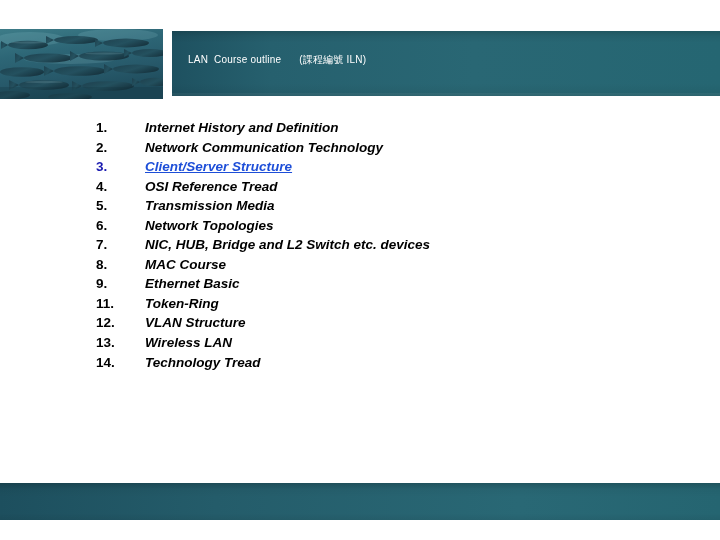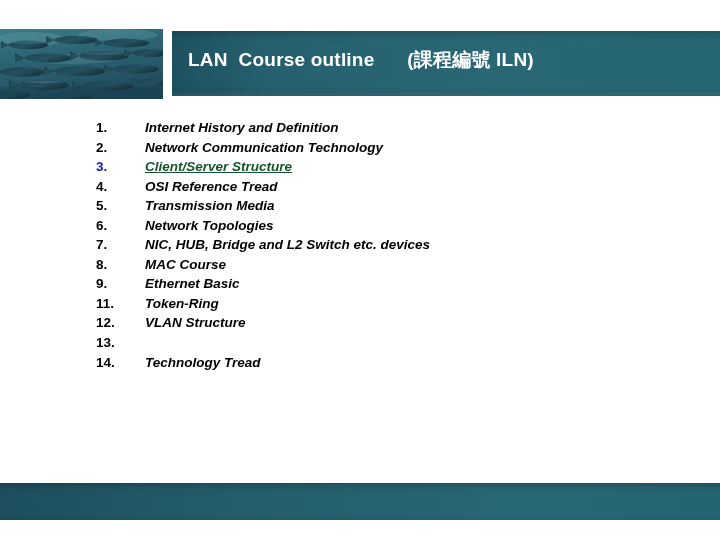--- a/index.html
+++ b/index.html
@@ -48,22 +48,22 @@
     height:3px;
     background: rgba(255,255,255,0.05);
   }
 
   .header-title {
     position: absolute;
     left: 188px;
     top: 50px;
     width: 520px;
     color: #ffffff;
-    font-size: 19px;
-    font-weight: bold;
+    font-size: 10px;
+    font-weight: normal;
     letter-spacing: 0.2px;
     white-space: pre;
     line-height: 20px;
   }
 
   
   .banner-photo {
     position: absolute;
     left: 0px;
     top: 29px;
@@ -113,21 +113,21 @@
     color: #000000;
   }
   .outline-text {
     font-size: 13.5px;
     font-weight: bold;
     color: #000000;
     font-style: italic;
   }
   .outline-row.is-link .outline-num { color: #1a1ab0; }
   .outline-row.is-link .outline-text {
-    color: #14532d;
+    color: #1d4ed8;
     text-decoration: underline;
     text-underline-offset: 1px;
     cursor: pointer;
   }
 </style>
 </head>
 <body>
 
 <div class="slide">
 
@@ -277,20 +277,21 @@
       <span class="outline-text">Token-Ring</span>
     </div>
 
     <div class="outline-row">
       <span class="outline-num">12.</span>
       <span class="outline-text">VLAN Structure</span>
     </div>
 
     <div class="outline-row">
       <span class="outline-num">13.</span>
+      <span class="outline-text">Wireless LAN</span>
     </div>
 
     <div class="outline-row">
       <span class="outline-num">14.</span>
       <span class="outline-text">Technology Tread</span>
     </div>
 
   </div>
 
   <div class="footer-band"></div>

